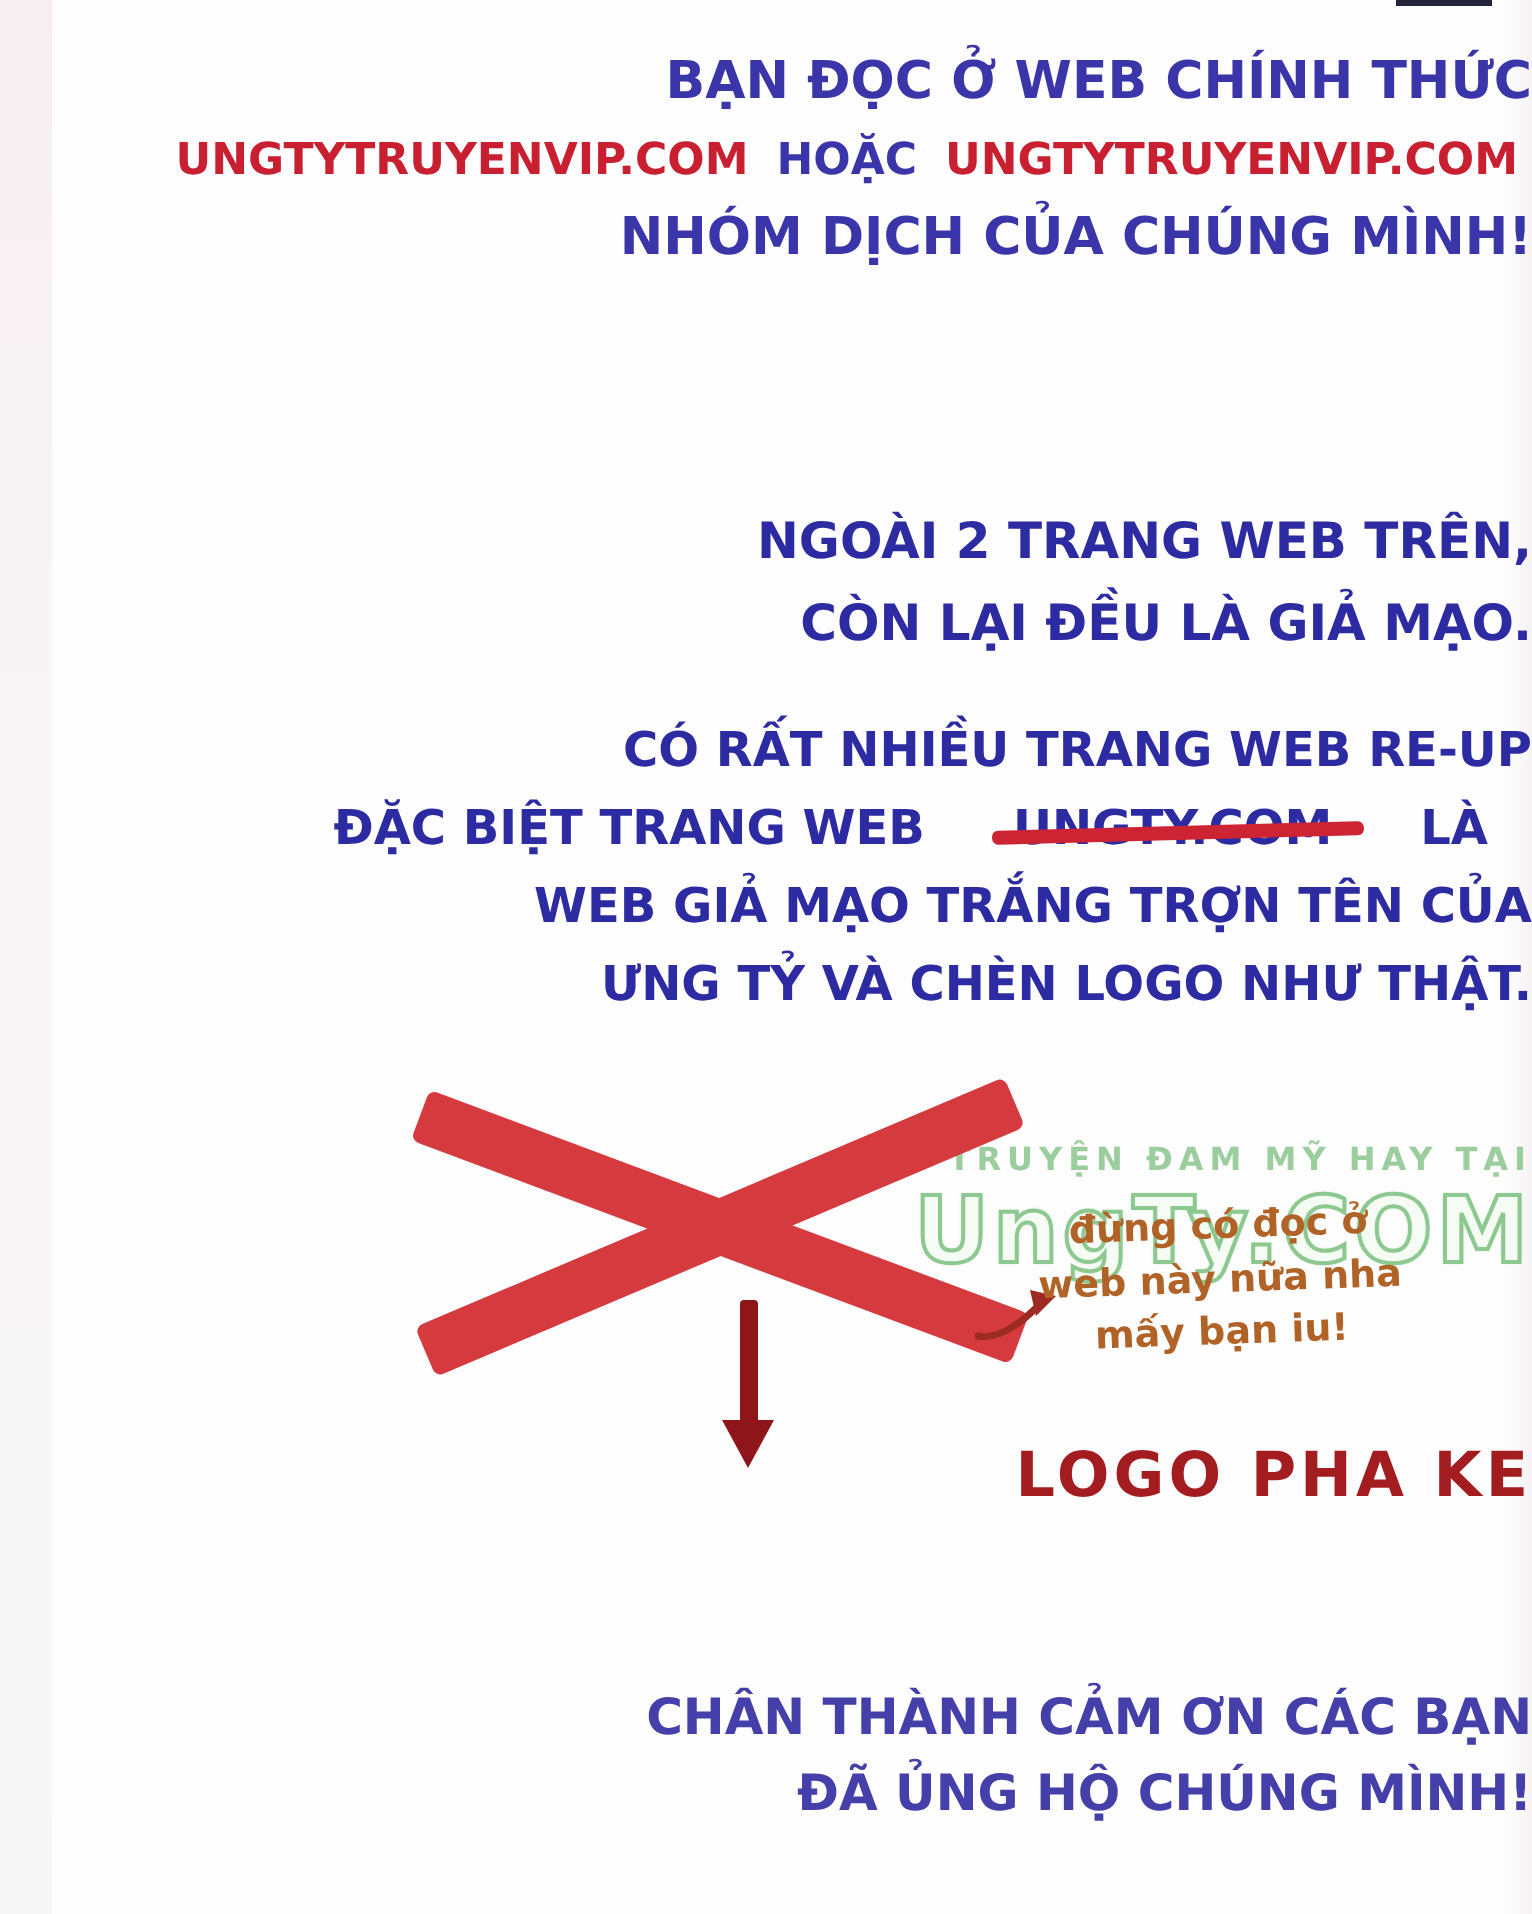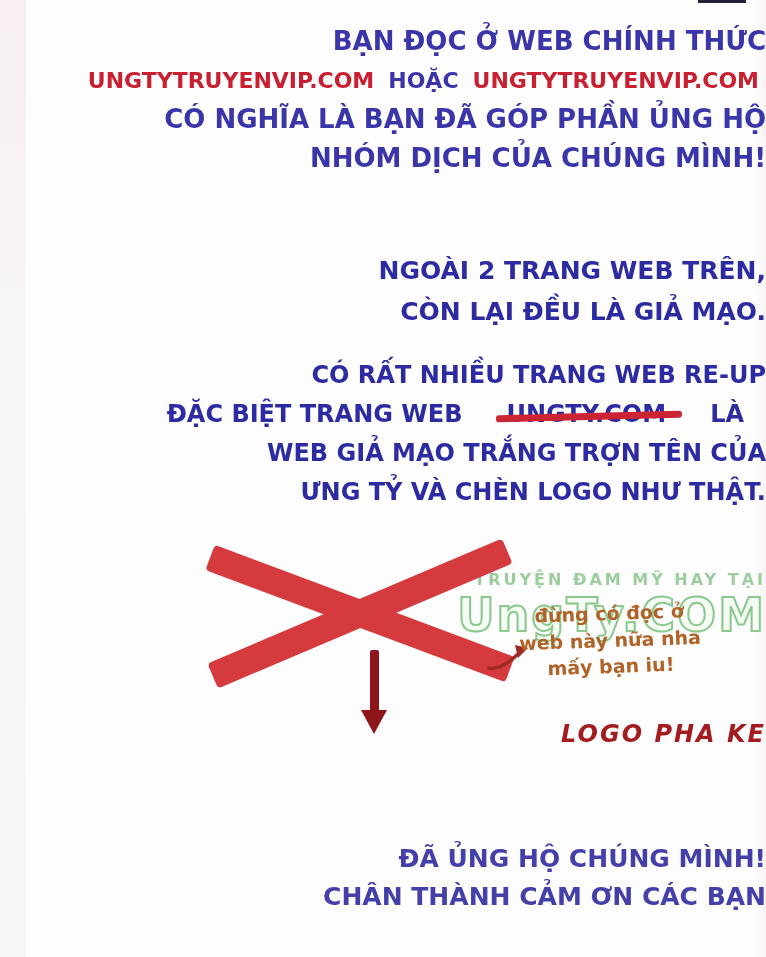--- a/index.html
+++ b/index.html
@@ -85,41 +85,40 @@
   .note-arrow { position: absolute; left: 486px; top: 644px; }
 
   
   .down-arrow { position: absolute; left: 361px; top: 650px; width: 26px; }
   .down-arrow .shaft { width: 9px; height: 62px; background: #8e161a; margin: 0 auto; border-radius: 2px; }
   .down-arrow .head {
     width: 0; height: 0; margin: -2px auto 0 auto;
     border-left: 13px solid transparent; border-right: 13px solid transparent;
     border-top: 24px solid #8e161a;
   }
-  .caption { top: 720px; font-size: 24px; letter-spacing: 2px; color: #a31c20; white-space: nowrap; font-style: italic; }
+  .caption { top: 720px; font-size: 31px; letter-spacing: 2px; color: #a31c20; white-space: nowrap; }
 
   
   .footer { top: 840px; color: #4540a9; }
   .footer .f-line { height: 38px; line-height: 38px; font-size: 25px; white-space: nowrap; }
 </style>
 </head>
 <body>
 
 <div class="page">
 
   <div class="edge-left"></div>
   <div class="edge-right"></div>
   <div class="topline"></div>
 
   <div class="center-block header">
     <div class="h-line blue">BẠN ĐỌC Ở WEB CHÍNH THỨC</div>
     <div class="h-line wide">
       <span class="red">UNGTYTRUYENVIP.COM</span><span class="blue">HOẶC</span><span class="red">UNGTYTRUYENVIP.COM</span>
     </div>
-    <div class="h-line blue">CÓ NGHĨA LÀ BẠN ĐÃ GÓP PHẦN ỦNG HỘ</div>
     <div class="h-line blue">NHÓM DỊCH CỦA CHÚNG MÌNH!</div>
   </div>
 
   <div class="center-block notice">
     <div class="n-line">NGOÀI 2 TRANG WEB TRÊN,</div>
     <div class="n-line">CÒN LẠI ĐỀU LÀ GIẢ MẠO.</div>
   </div>
 
   <div class="center-block warning">
     <div class="w-line">CÓ RẤT NHIỀU TRANG WEB RE-UP</div>
@@ -150,17 +149,17 @@
   </div>
 
   <div class="down-arrow">
     <div class="shaft"></div>
     <div class="head"></div>
   </div>
 
   <div class="center-block caption">LOGO PHA KE</div>
 
   <div class="center-block footer">
+    <div class="f-line">CHÂN THÀNH CẢM ƠN CÁC BẠN</div>
     <div class="f-line">ĐÃ ỦNG HỘ CHÚNG MÌNH!</div>
-    <div class="f-line">CHÂN THÀNH CẢM ƠN CÁC BẠN</div>
   </div>
 
 </div>
 
 </body></html>

